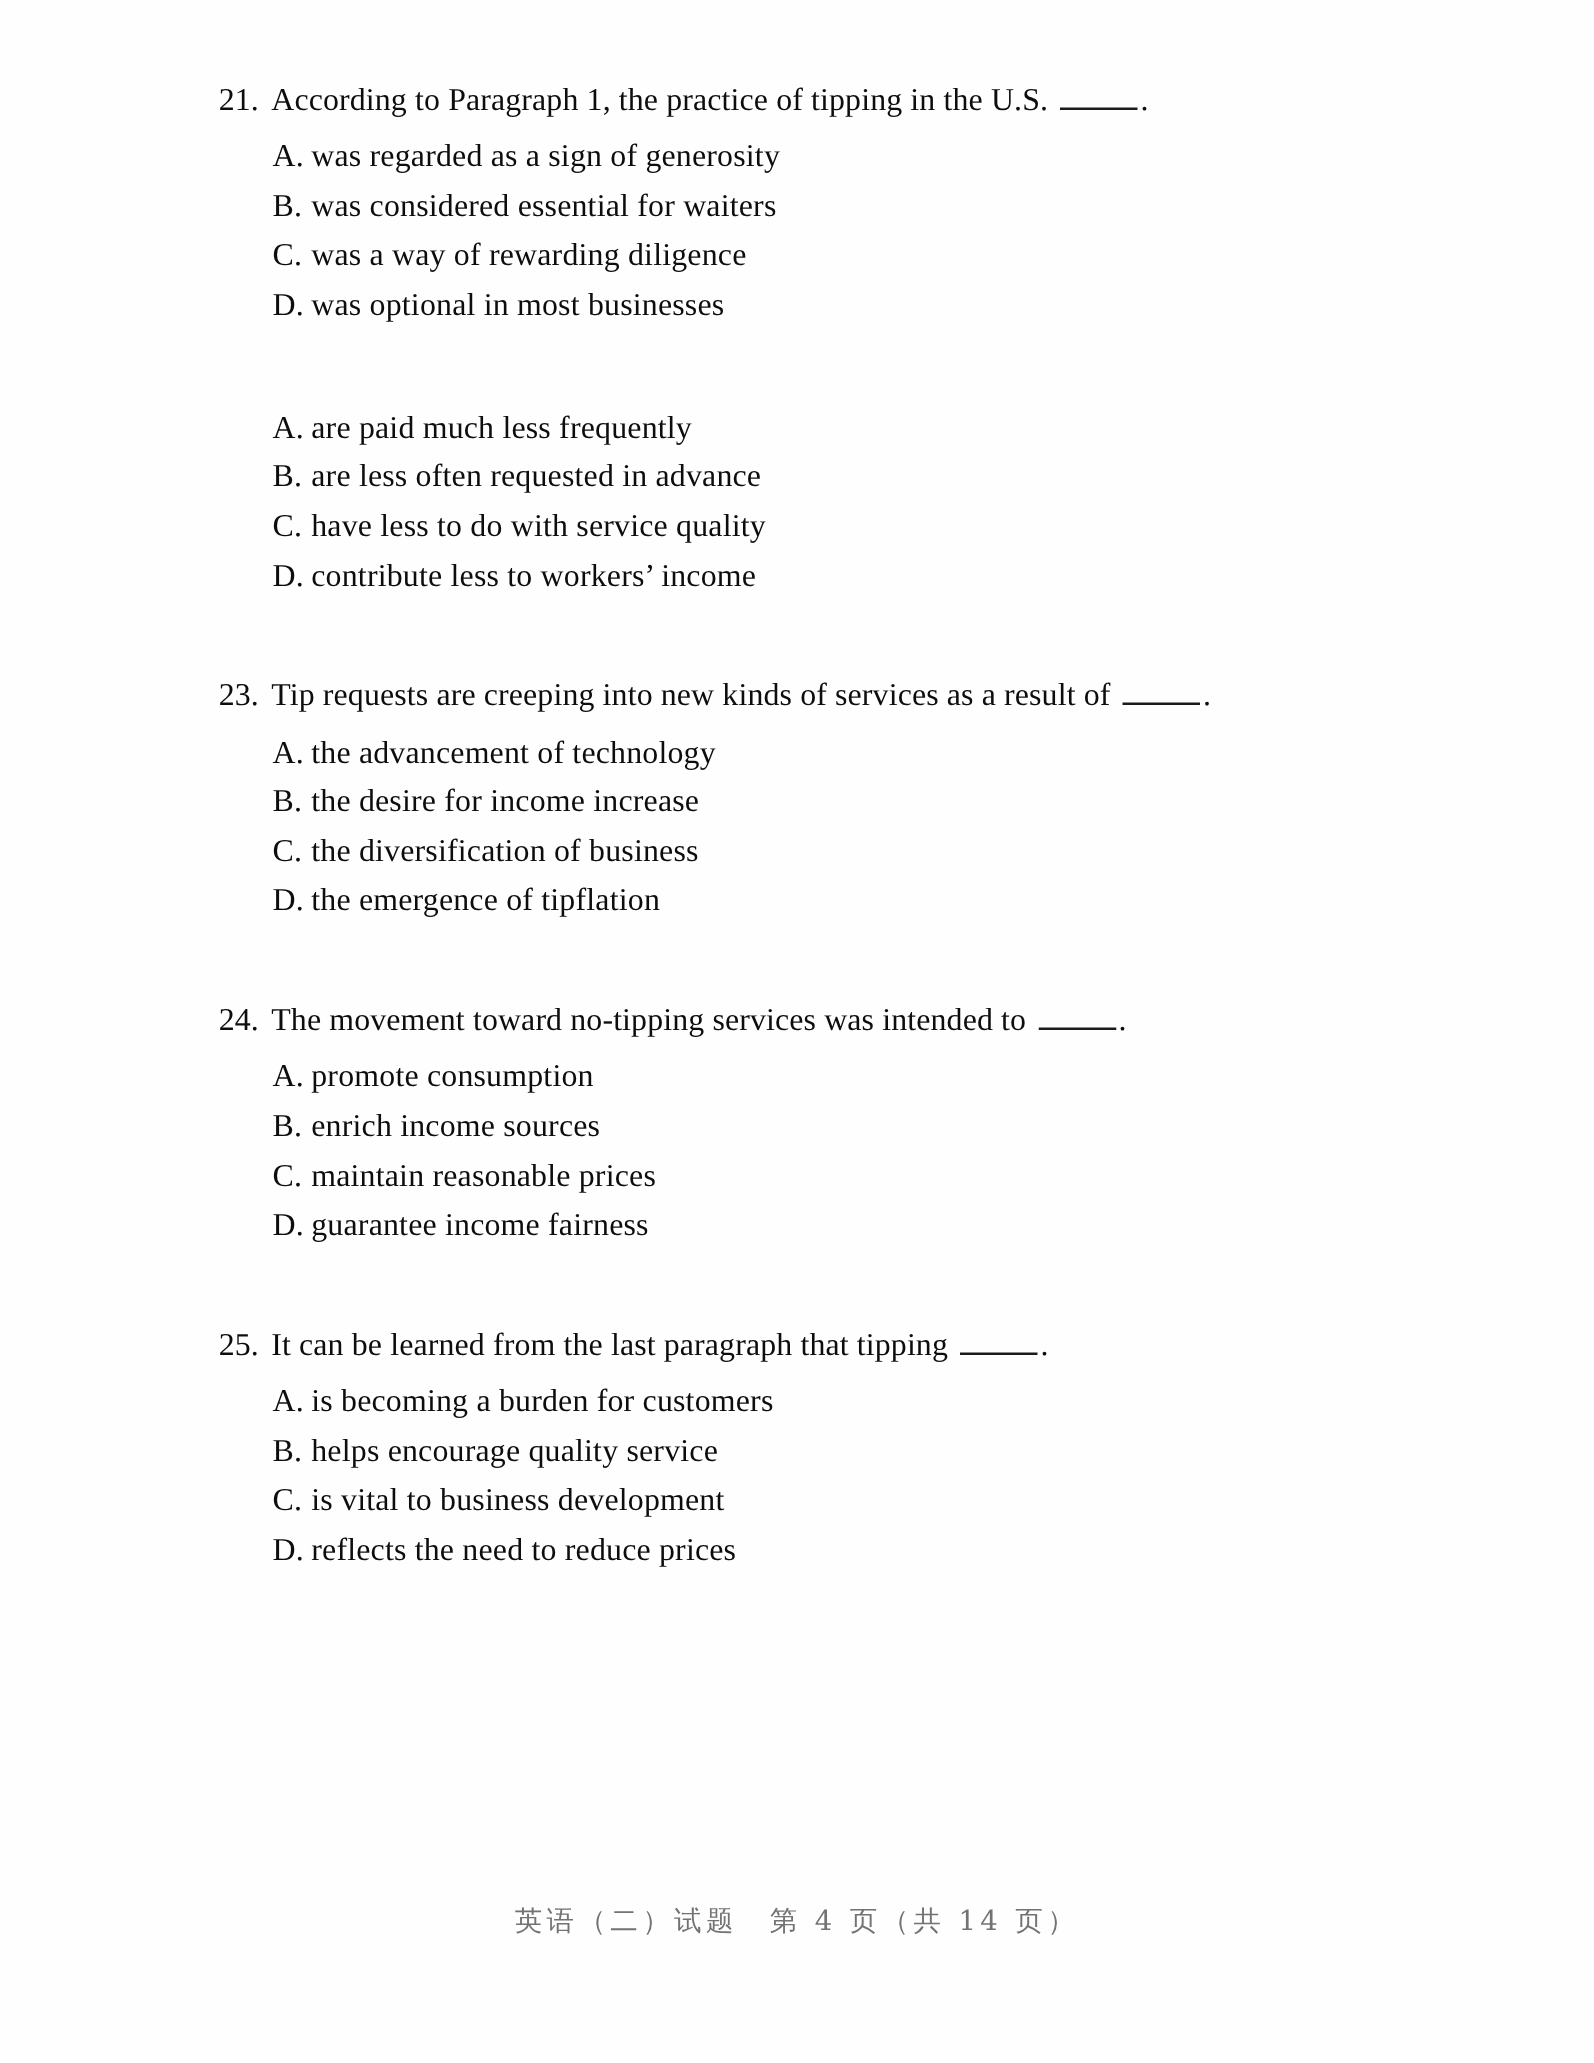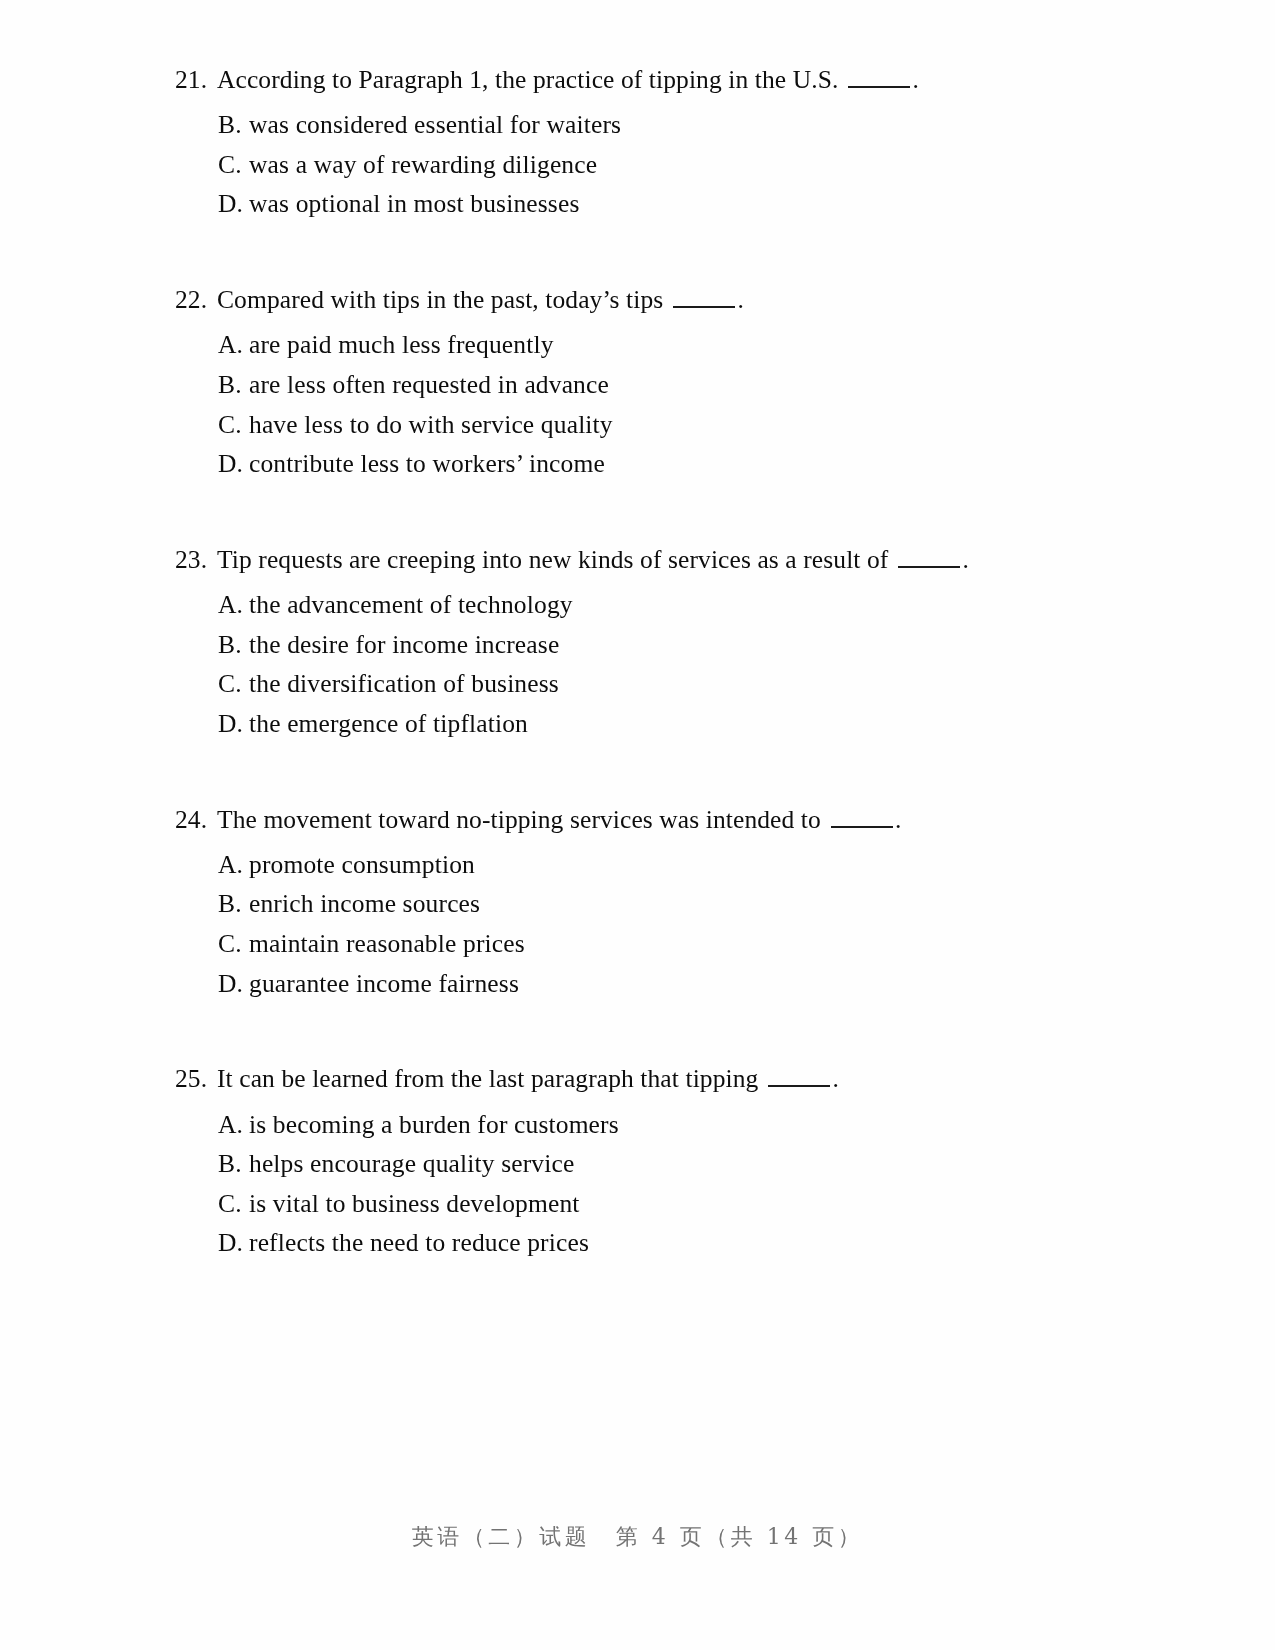--- a/index.html
+++ b/index.html
@@ -102,30 +102,28 @@
 <body>
 
 <div class="page">
   <div class="content">
 
     <div class="question-block">
       <div class="stem">
         <span class="q-num">21.</span><span class="q-text">According to Paragraph 1, the practice of tipping in the U.S.</span><span class="blank"></span><span class="period">.</span>
       </div>
       <ul class="options">
+        <li class="option"><span class="opt-letter">A.</span><span>was regarded as a sign of generosity</span></li>
         <li class="option"><span class="opt-letter">B.</span><span>was considered essential for waiters</span></li>
         <li class="option"><span class="opt-letter">C.</span><span>was a way of rewarding diligence</span></li>
         <li class="option"><span class="opt-letter">D.</span><span>was optional in most businesses</span></li>
       </ul>
     </div>
 
     <div class="question-block">
-      <div class="stem">
-        <span class="q-num">22.</span><span class="q-text">Compared with tips in the past, today’s tips</span><span class="blank"></span><span class="period">.</span>
-      </div>
       <ul class="options">
         <li class="option"><span class="opt-letter">A.</span><span>are paid much less frequently</span></li>
         <li class="option"><span class="opt-letter">B.</span><span>are less often requested in advance</span></li>
         <li class="option"><span class="opt-letter">C.</span><span>have less to do with service quality</span></li>
         <li class="option"><span class="opt-letter">D.</span><span>contribute less to workers’ income</span></li>
       </ul>
     </div>
 
     <div class="question-block">
       <div class="stem">

